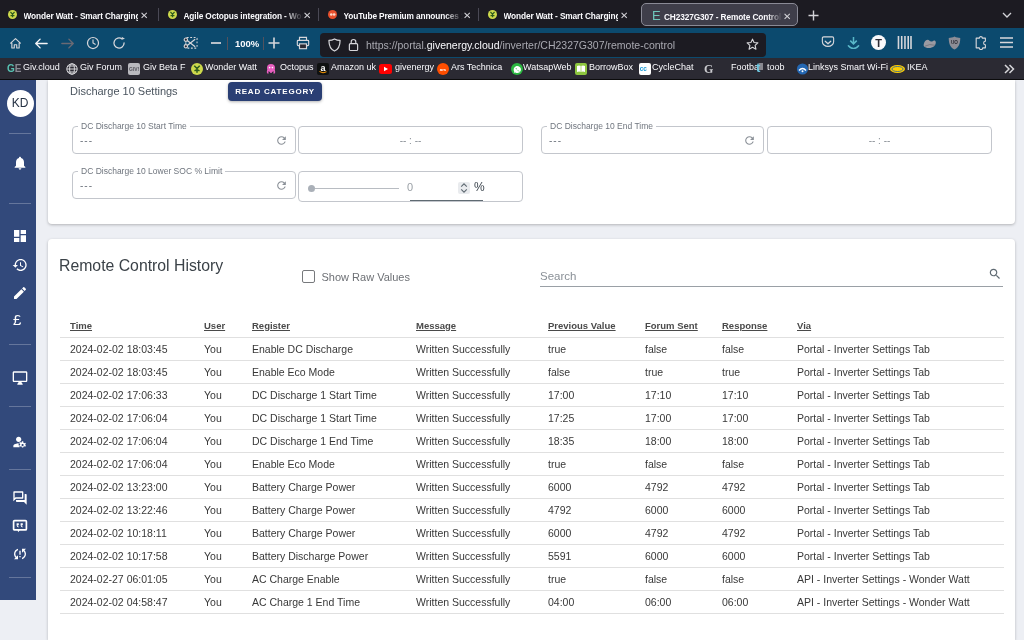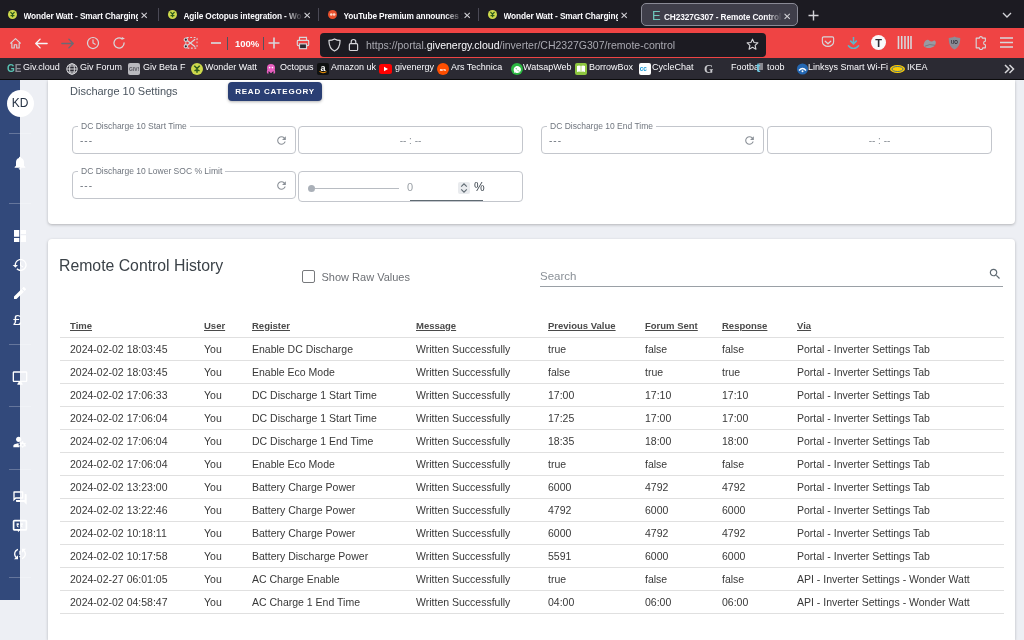--- a/index.html
+++ b/index.html
@@ -4,28 +4,28 @@
 <style>
 * { margin:0; padding:0; box-sizing:border-box; }
 html,body { width:1024px; height:640px; overflow:hidden; font-family:"Liberation Sans", sans-serif; }
 .abs { position:absolute; }
 
 #tabbar { position:absolute; left:0; top:0; width:1024px; height:28px; background:#1c1b22; }
 .tab { position:absolute; top:2.5px; height:23px; color:#fbfbfe; font-size:8.3px; font-weight:600; letter-spacing:-0.12px; }
 .tab .ttl { position:absolute; top:8.5px; white-space:nowrap; overflow:hidden; }
 .tabx { position:absolute; top:7px; color:#d5d5da; font-size:10px; font-weight:400; }
 .tabsep { position:absolute; top:8px; width:1px; height:13px; background:#4a4955; }
-#toolbar { position:absolute; left:0; top:28px; width:1024px; height:30px; background:#ef4444; }
+#toolbar { position:absolute; left:0; top:28px; width:1024px; height:30px; background:#0c4a6e; }
 #bookbar { position:absolute; left:0; top:58px; width:1024px; height:22px; background:#2b2a33; border-bottom:1px solid #0c0c0d; }
 .bm { position:absolute; top:4px; color:#fbfbfe; font-size:9px; white-space:nowrap; }
 .urlbar { position:absolute; left:320px; top:33px; width:446px; height:24px; background:#1c1b22; border-radius:4px; }
 .tbicon { position:absolute; top:36px; }
 
 #page { position:absolute; left:0; top:80px; width:1024px; height:560px; background:#edeff4; }
-#sidebar { position:absolute; left:0; top:0; width:20px; height:520px; background:#32497b; }
+#sidebar { position:absolute; left:0; top:0; width:36px; height:520px; background:#32497b; }
 .sdiv { position:absolute; left:9px; width:22px; height:1px; background:rgba(255,255,255,0.25); }
 .card { position:absolute; left:48px; width:967px; background:#fff; border-radius:4px; box-shadow:0 1px 3px rgba(0,0,0,0.25); }
 .fset { position:absolute; border:1px solid #c3c6cc; border-radius:4px; height:28px; }
 .flabel { position:absolute; top:-6px; left:5px; background:#fff; padding:0 3px; font-size:8.5px; color:#6f757e; white-space:nowrap; }
 .fval { position:absolute; left:7px; top:8px; font-size:10px; color:#6f757e; letter-spacing:1px; }
 th,td { font-weight:normal; text-align:left; }
 #rct { position:absolute; left:12px; top:81px; width:944px; border-collapse:collapse; table-layout:fixed; }
 #rct th { font-size:9.5px; font-weight:700; color:#4a4a4a; padding:0 0 6px 10px; border-bottom:1px solid #e0e0e0;text-decoration:underline; }
 #rct td { font-size:10.5px; color:#383838; padding:0 0 0 10px; height:22px; line-height:22px; border-bottom:1px solid #e0e0e0; white-space:nowrap; overflow:hidden; }
 </style>

